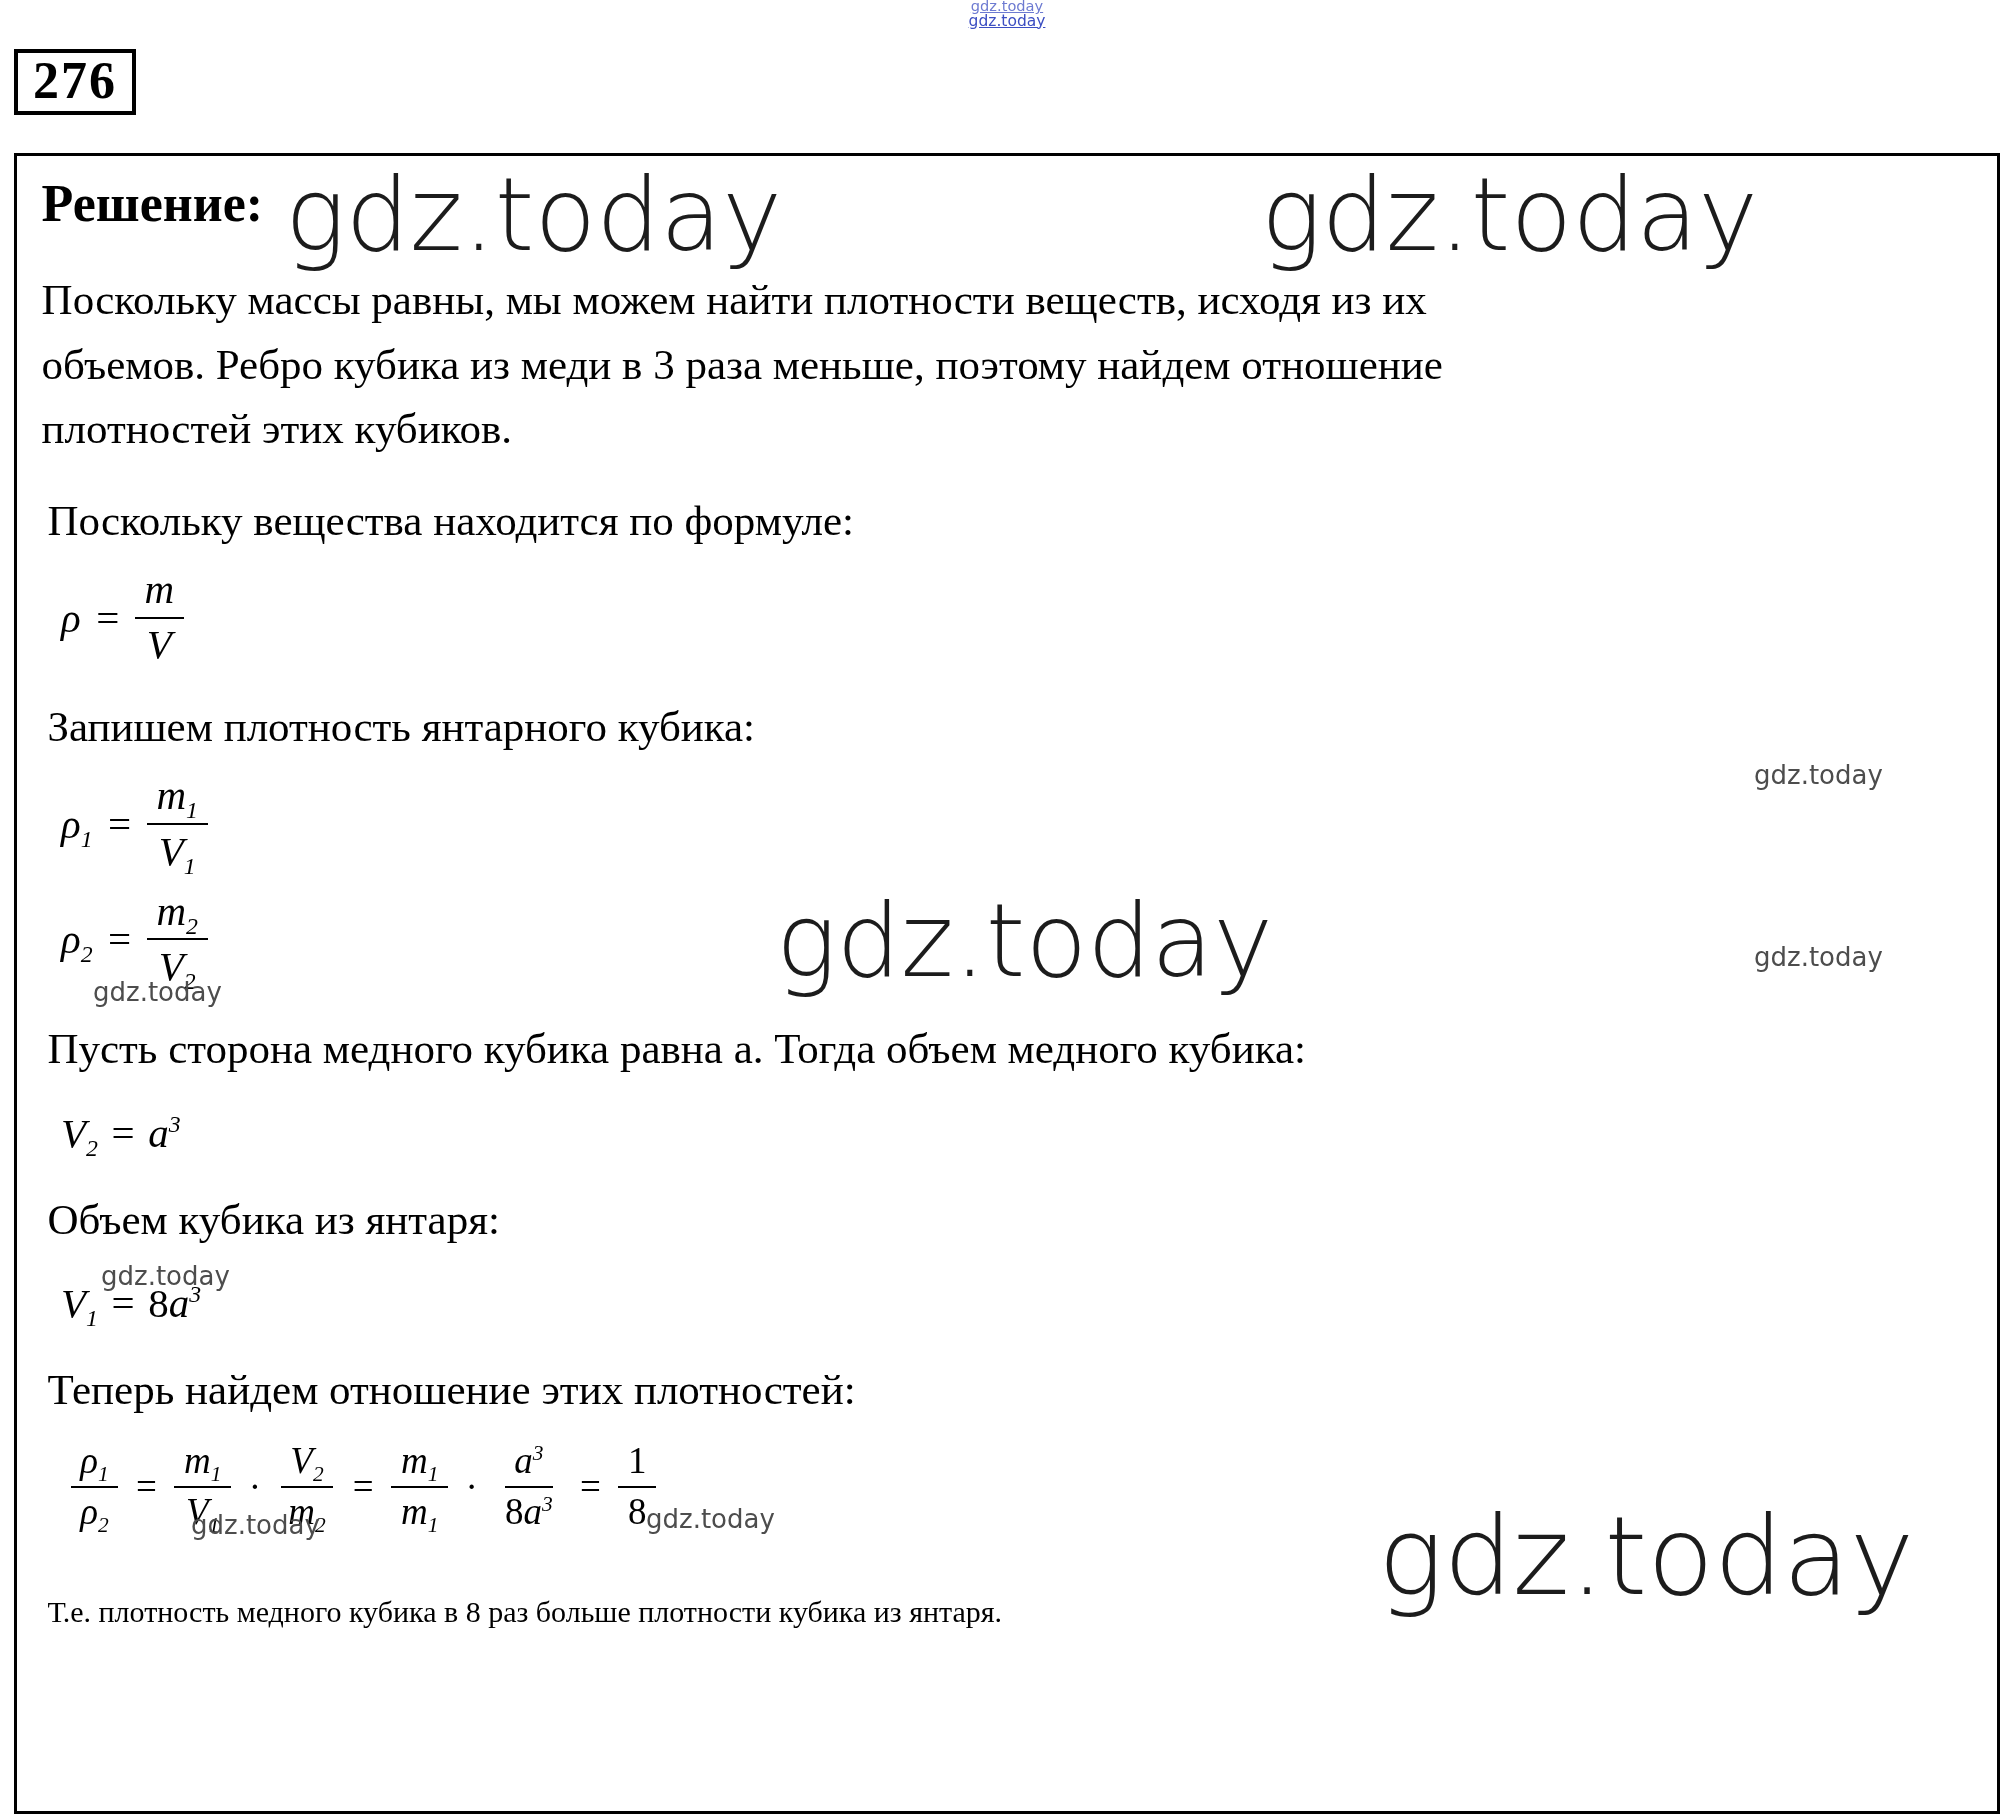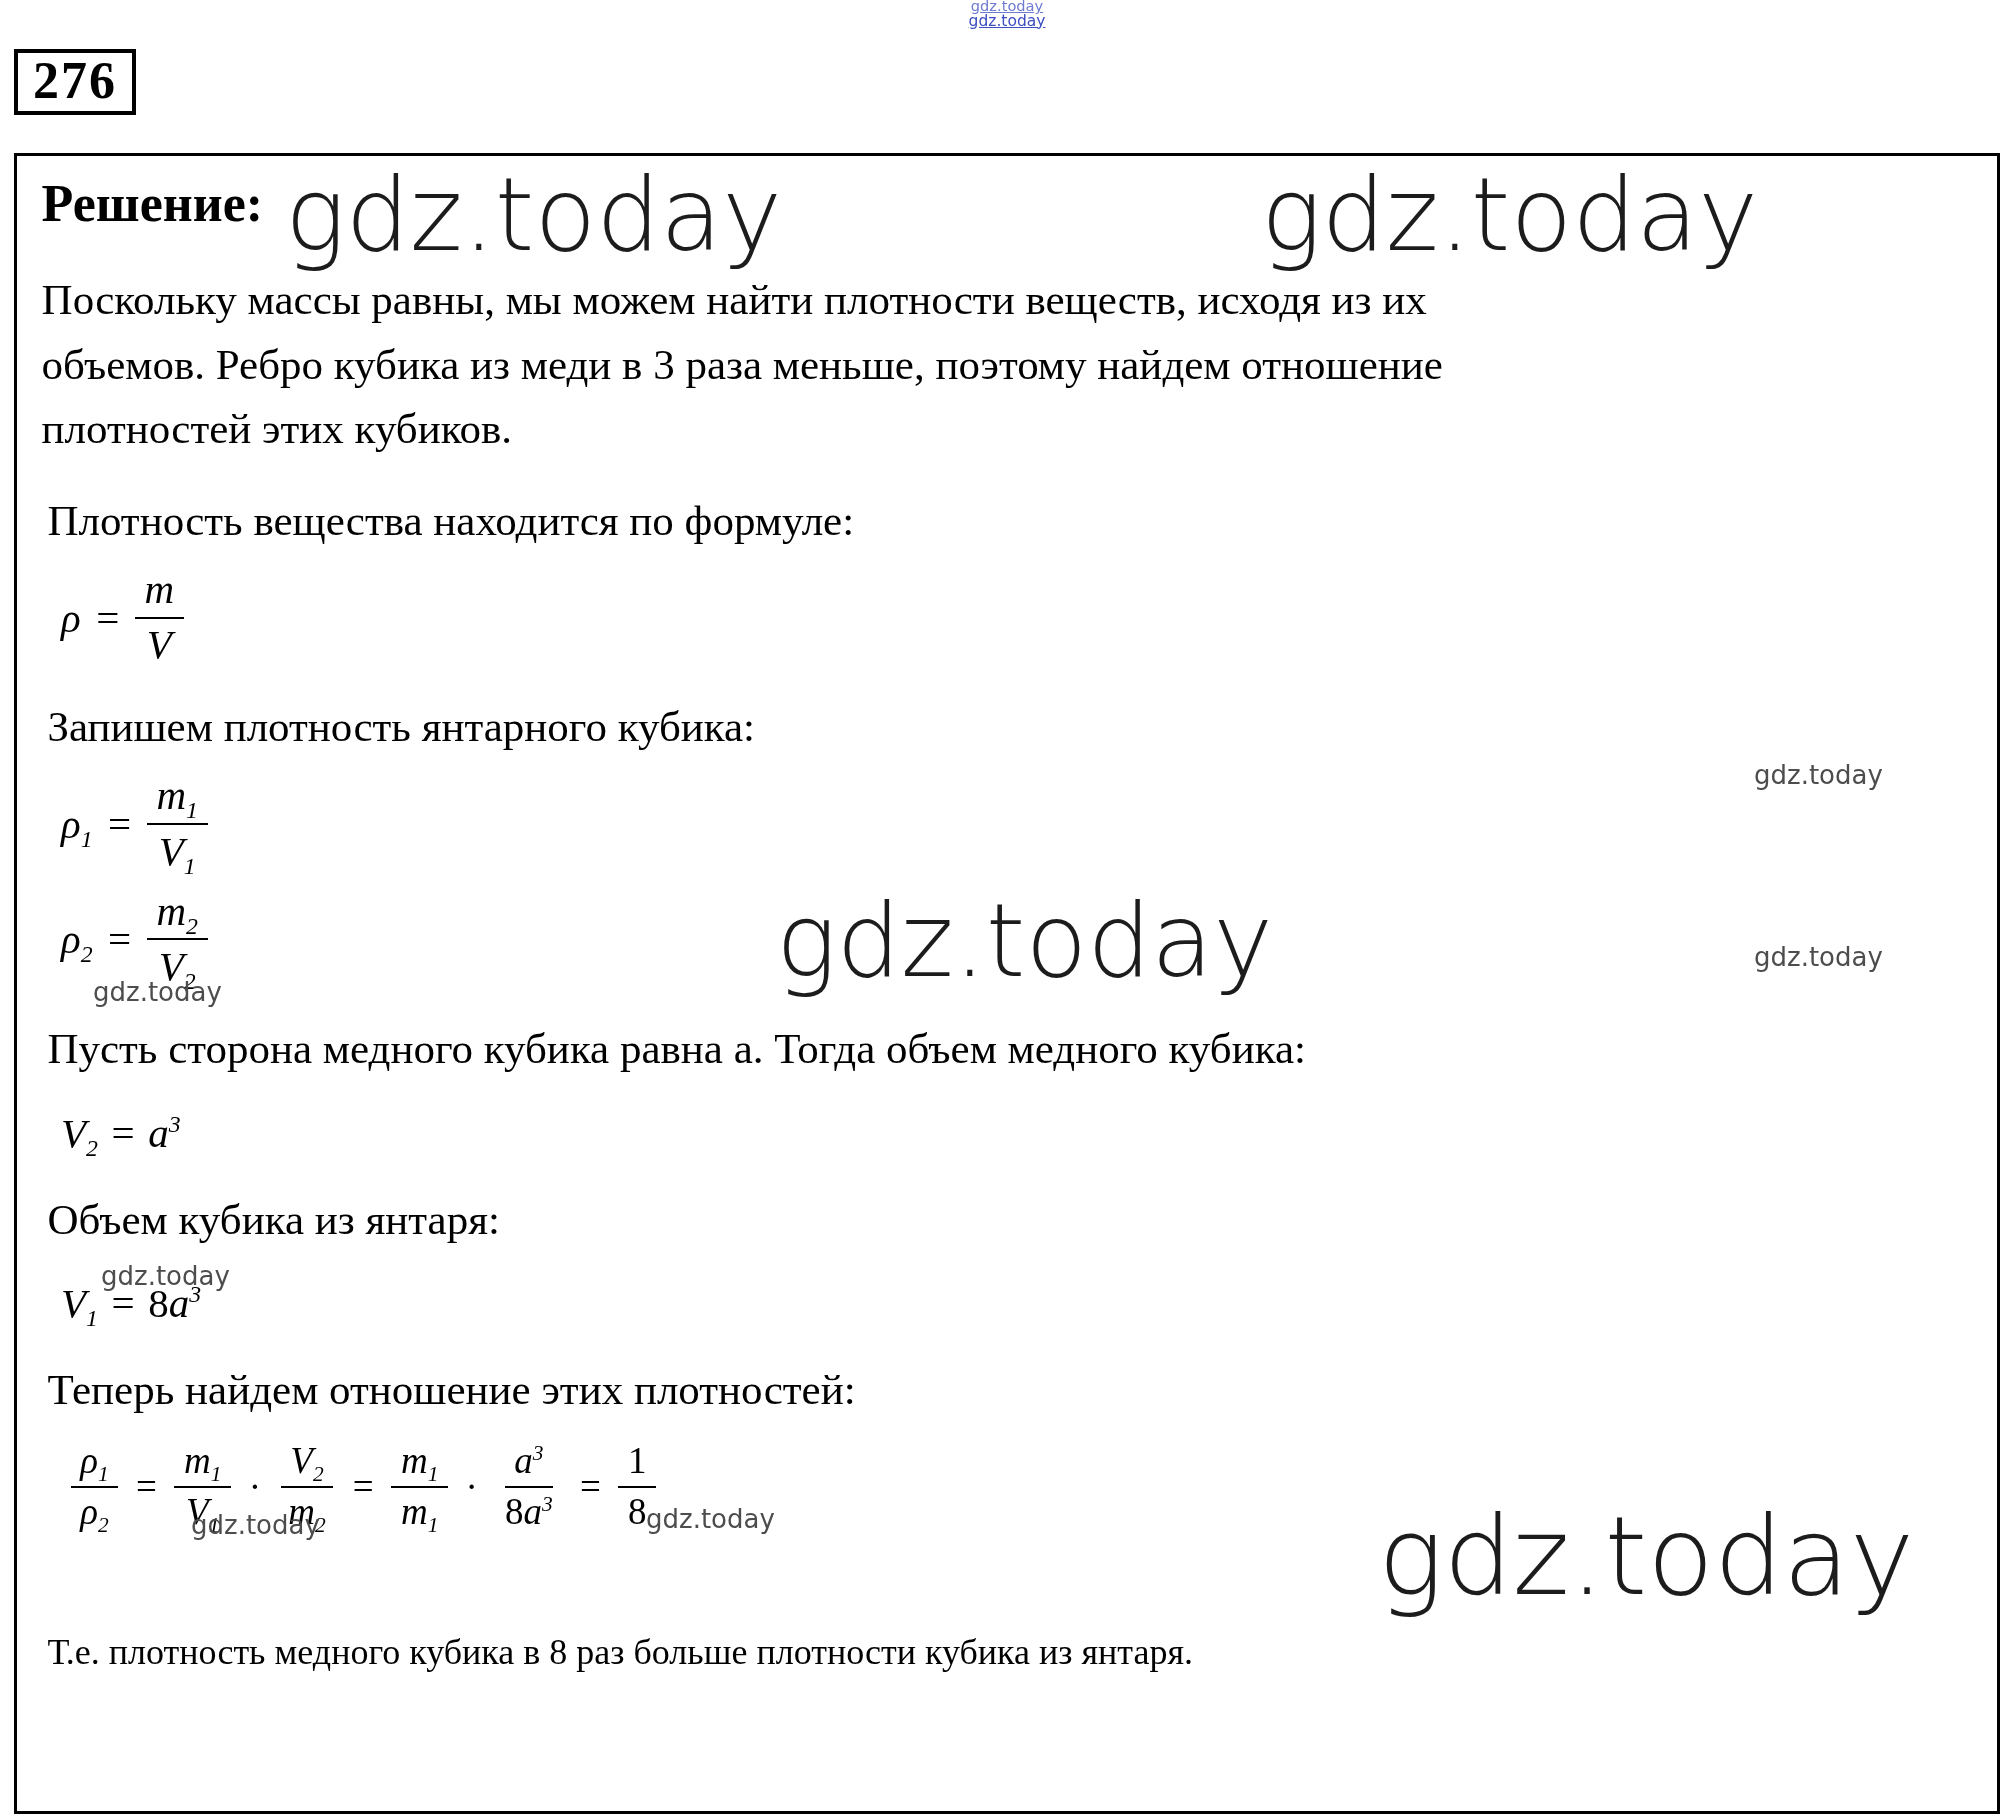--- a/index.html
+++ b/index.html
@@ -36,21 +36,21 @@
     position:absolute; top:153px; left:13.6px; right:13.6px; bottom:3.9px;
     border:3.9px solid #000;
     padding:13.6px 27px 0 25px;
     overflow:hidden;
   }
 
   .heading { font-size:52px; font-weight:bold; line-height:1.3; }
   .para { margin-top:31px; font-size:43px; line-height:1.5; }
   .para div { white-space:nowrap; }
   .label { margin-top:27px; margin-left:5.8px; font-size:43px; line-height:1.5; white-space:nowrap; }
-  .conclusion { margin-top:92px; margin-left:5.8px; font-size:36px; line-height:1.5; white-space:nowrap; }
+  .conclusion { margin-top:56px; margin-left:5.8px; font-size:30px; line-height:1.5; white-space:nowrap; }
 
   
   .formula {
     display:flex; align-items:center;
     font-style:italic;
   }
   .f-main  { font-size:41px; margin:13.6px 0 0 19.4px; gap:15.5px; }
   .f-line  { font-size:41px; margin:23px 0 0 19.4px; gap:13.6px; min-height:56px; }
   .f-ratio { font-size:37px; margin:17.5px 0 0 29px; gap:17.5px; }
 
@@ -101,21 +101,21 @@
 <div class="solution-box">
 
   <div class="heading">Решение:</div>
 
   <div class="para">
     <div>Поскольку массы равны, мы можем найти плотности веществ, исходя из их</div>
     <div>объемов. Ребро кубика из меди в 3 раза меньше, поэтому найдем отношение</div>
     <div>плотностей этих кубиков.</div>
   </div>
 
-  <div class="label">Плотность вещества находится по формуле:</div>
+  <div class="label">Поскольку вещества находится по формуле:</div>
 
   <div class="formula f-main">
     <span>ρ</span>
     <span class="op">=</span>
     <span class="frac">
       <span class="num">m</span>
       <span class="den">V</span>
     </span>
   </div>
 

